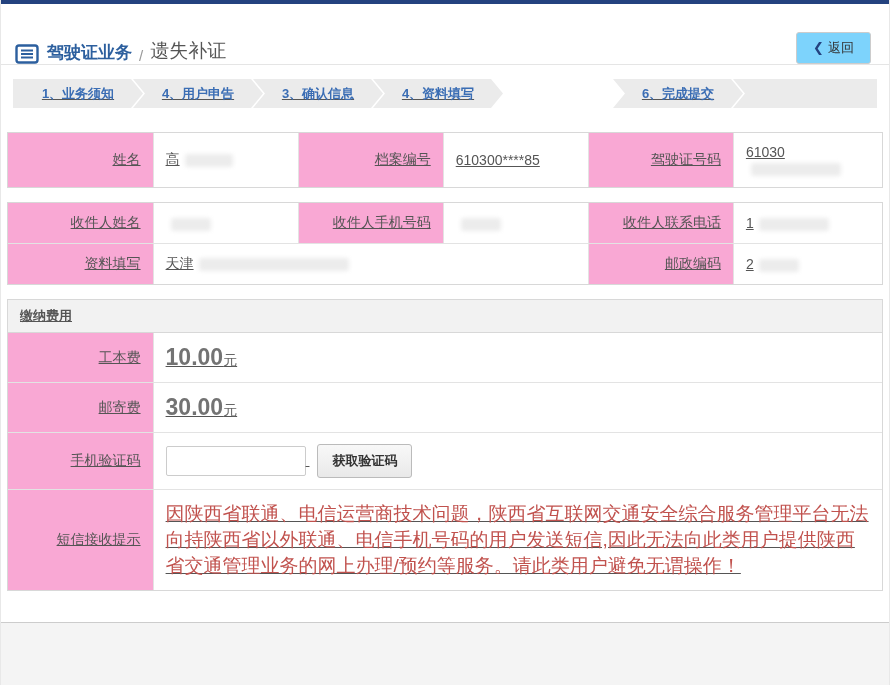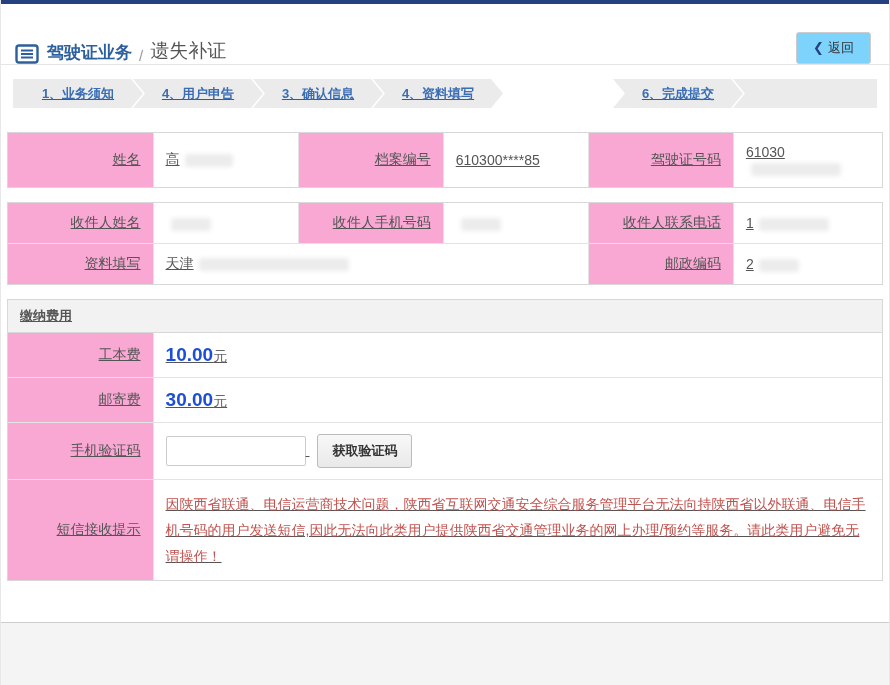--- a/index.html
+++ b/index.html
@@ -42,29 +42,29 @@
   td { border:1px solid #e3e3e3; font-size:14px; color:#555; padding:11px 12px; height:40px; }
   td.lb { background:#f9a8d4; text-align:right; }
   td.vl { background:#fff; text-align:left; }
   tr td:first-child { border-left:none; } tr td:last-child { border-right:none; }
   tr:first-child td { border-top:none; } tr:last-child td { border-bottom:none; }
 
   .redacted { display:inline-block; height:13px; border-radius:3px; background:#ececec;
     filter:blur(2px); vertical-align:middle; margin-left:5px; }
   .w40{width:40px} .w48{width:48px} .w70{width:70px} .w90{width:90px} .w150{width:150px}
 
-  .price { color:#1d4ed8; font-weight:bold; font-size:19px;margin-top:28px; }
+  .price { color:#737373; font-weight:bold; font-size:23px;margin-top:28px; }
   .unit { color:#666; font-size:14px; }
 
   .code-input { width:140px; height:30px; border:1px solid #ccc; border-radius:2px; padding:0 8px;
     font-size:14px; font-family:inherit; vertical-align:middle; }
   .code-btn { height:34px; margin-left:8px; padding:0 14px; vertical-align:middle;
     background:linear-gradient(#f8f8f8,#e9e9e9); border:1px solid #bbb; border-radius:3px;
     font-size:13px; font-weight:bold; color:#333; cursor:pointer; font-family:inherit; }
-  .notice { color:#c1524e; font-size:14px; line-height:26px;margin-left:8px; }
+  .notice { color:#c1524e; font-size:19px; line-height:26px;margin-left:8px; }
 
   
   .footer { margin-top:auto; background:#f4f4f4; border-top:1px solid #ccc;
     min-height:63px; text-align:right; padding:16px 45px 0 0; flex:none; }
 </style>
 </head>
 <body>
 
 <div class="page">
   <div class="topbar"></div>

